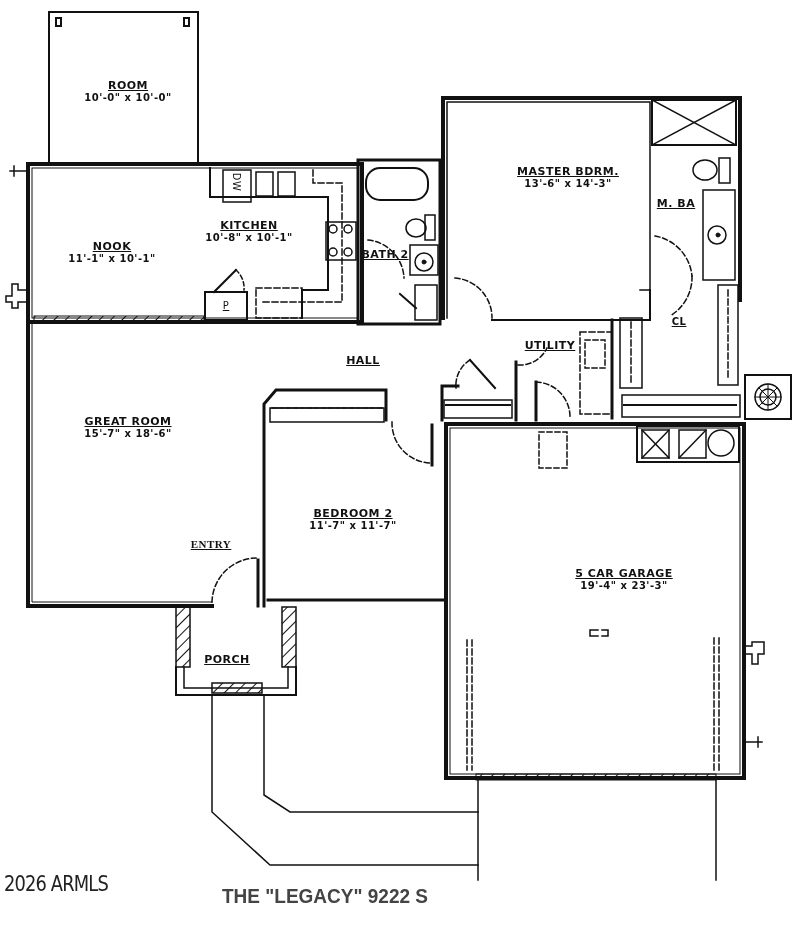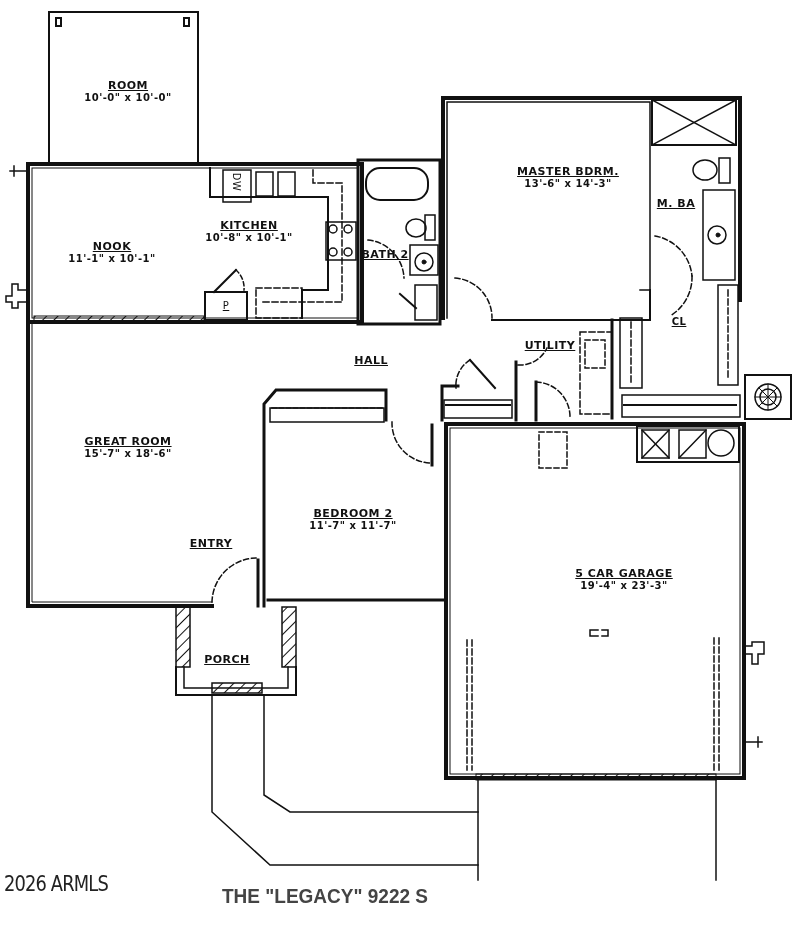--- a/index.html
+++ b/index.html
@@ -206,32 +206,32 @@
 </div>
 <div class="lbl" style="left:656px; top:198px; width:40px;">
   <span class="name">M. BA</span>
 </div>
 <div class="lbl small" style="left:668px; top:316px; width:22px;">
   <span class="name">CL</span>
 </div>
 <div class="lbl" style="left:520px; top:340px; width:60px;">
   <span class="name">UTILITY</span>
 </div>
-<div class="lbl" style="left:338px; top:355px; width:50px;text-align:right;">
+<div class="lbl" style="left:338px; top:355px; width:50px;">
   <span class="name">HALL</span>
 </div>
-<div class="lbl" style="left:64px; top:436px; width:128px;">
+<div class="lbl" style="left:64px; top:416px; width:128px;">
   <span class="name">GREAT ROOM</span>
   <span class="dim">15'-7" x 18'-6"</span>
 </div>
 <div class="lbl" style="left:298px; top:508px; width:110px;">
   <span class="name">BEDROOM 2</span>
   <span class="dim">11'-7" x 11'-7"</span>
 </div>
-<div class="lbl" style="left:180px; top:538px; width:62px;">
+<div class="lbl" style="left:180px; top:538px; width:62px;font-family:Liberation Serif, serif;">
   <span class="name">ENTRY</span>
 </div>
 <div class="lbl" style="left:194px; top:654px; width:66px;">
   <span class="name">PORCH</span>
 </div>
 <div class="lbl" style="left:554px; top:568px; width:140px;">
   <span class="name">5 CAR GARAGE</span>
   <span class="dim">19'-4" x 23'-3"</span>
 </div>
 

